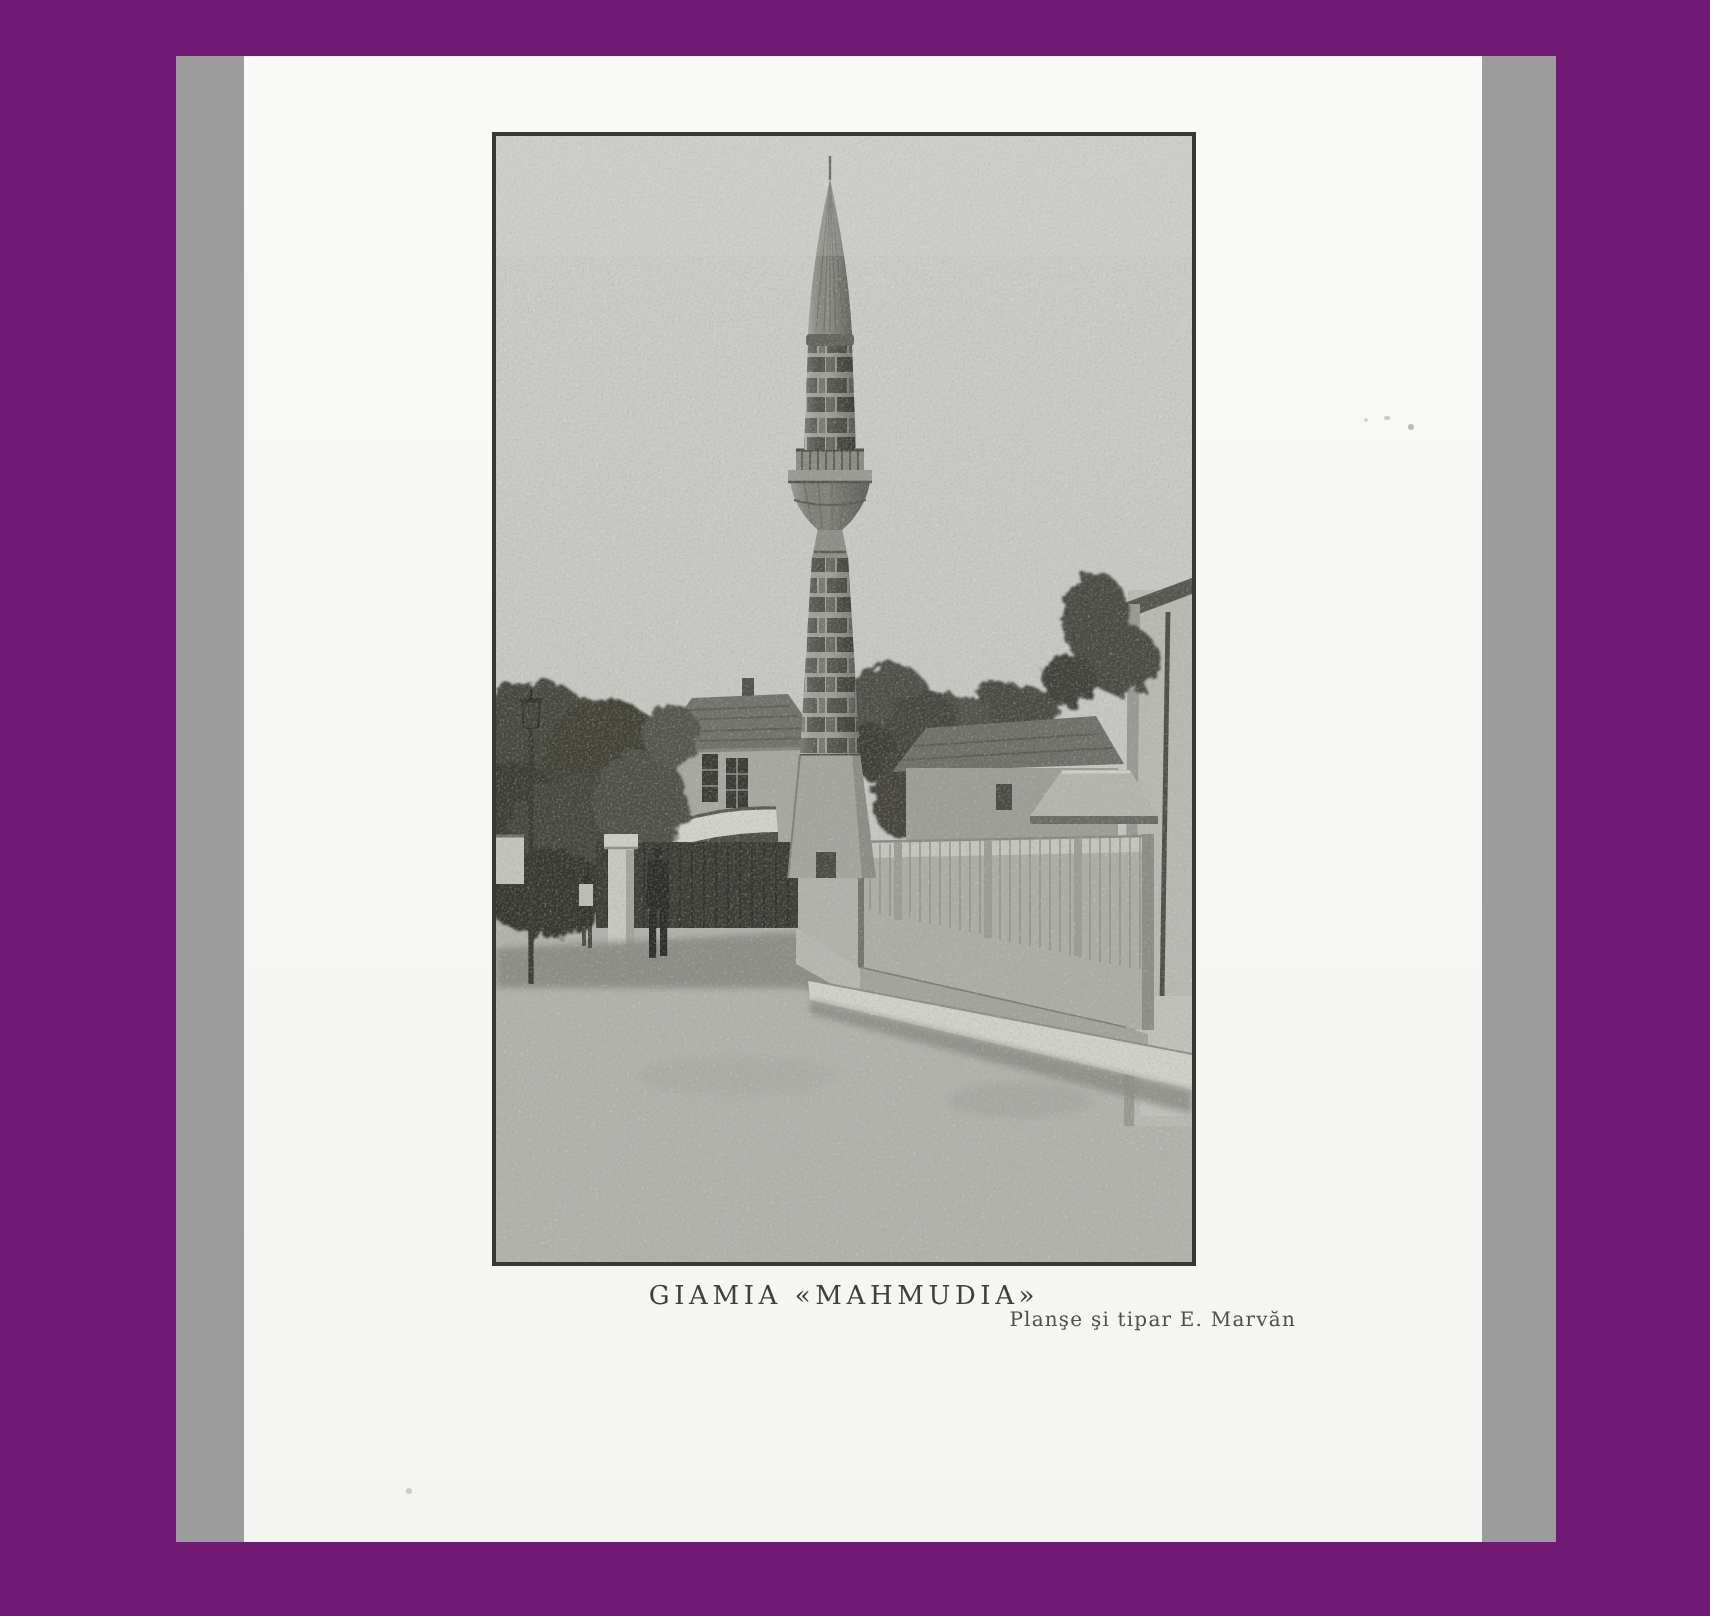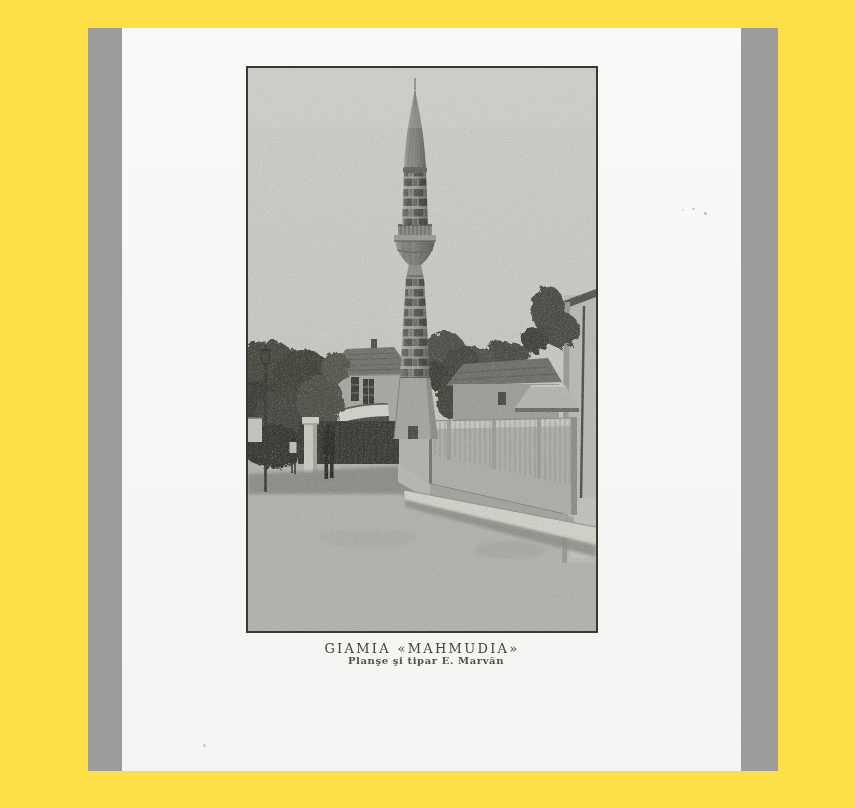--- a/index.html
+++ b/index.html
@@ -1,29 +1,29 @@
 <!DOCTYPE html>
 <html><head>
 <meta charset="utf-8">
 <style>
   html,body{margin:0;padding:0;background:#ffffff;}
-  .canvas{position:relative;width:855px;height:808px;background:#fde047;overflow:hidden;
+  .canvas{position:relative;width:855px;height:808px;background:#701a75;overflow:hidden;
           font-family:"DejaVu Serif", serif;}
   .bar{position:absolute;top:28px;height:743px;background:#9c9c9c;}
   .bar-left{left:88px;width:34px;}
   .bar-right{left:741px;width:37px;}
   .page{position:absolute;left:122px;top:28px;width:619px;height:743px;
         background:linear-gradient(180deg,#f9f9f8 0%,#f6f6f4 60%,#f4f4f2 100%);}
   .photo-frame{position:absolute;left:124px;top:38px;width:348px;height:563px;
                border:2px solid #3a3831;background:#c7c8c4;box-sizing:content-box;}
   .photo-frame svg{display:block;}
   .caption{position:absolute;left:126px;top:613px;width:348px;text-align:center;
            font-size:13px;letter-spacing:2.3px;color:#433f37;white-space:nowrap;font-weight:500;}
-  .credit{position:absolute;left:226px;top:627px;width:300px;
-          font-size:10px;letter-spacing:0.6px;color:#53504a;white-space:nowrap;font-weight:bold;}
+  .credit{position:absolute;left:226px;top:627px;width:300px;text-align:right;
+          font-size:10px;letter-spacing:0.6px;color:#53504a;white-space:nowrap;}
   .speck{position:absolute;border-radius:50%;background:#8d8d8a;}
   .speck.s1{left:570px;top:180px;width:3px;height:2px;opacity:.45;}
   .speck.s2{left:582px;top:184px;width:3px;height:3px;opacity:.55;}
   .speck.s3{left:560px;top:181px;width:2px;height:2px;opacity:.35;}
   .speck.s4{left:81px;top:716px;width:3px;height:3px;opacity:.4;}
 </style>
 </head>
 <body>
 
 <div class="canvas">

